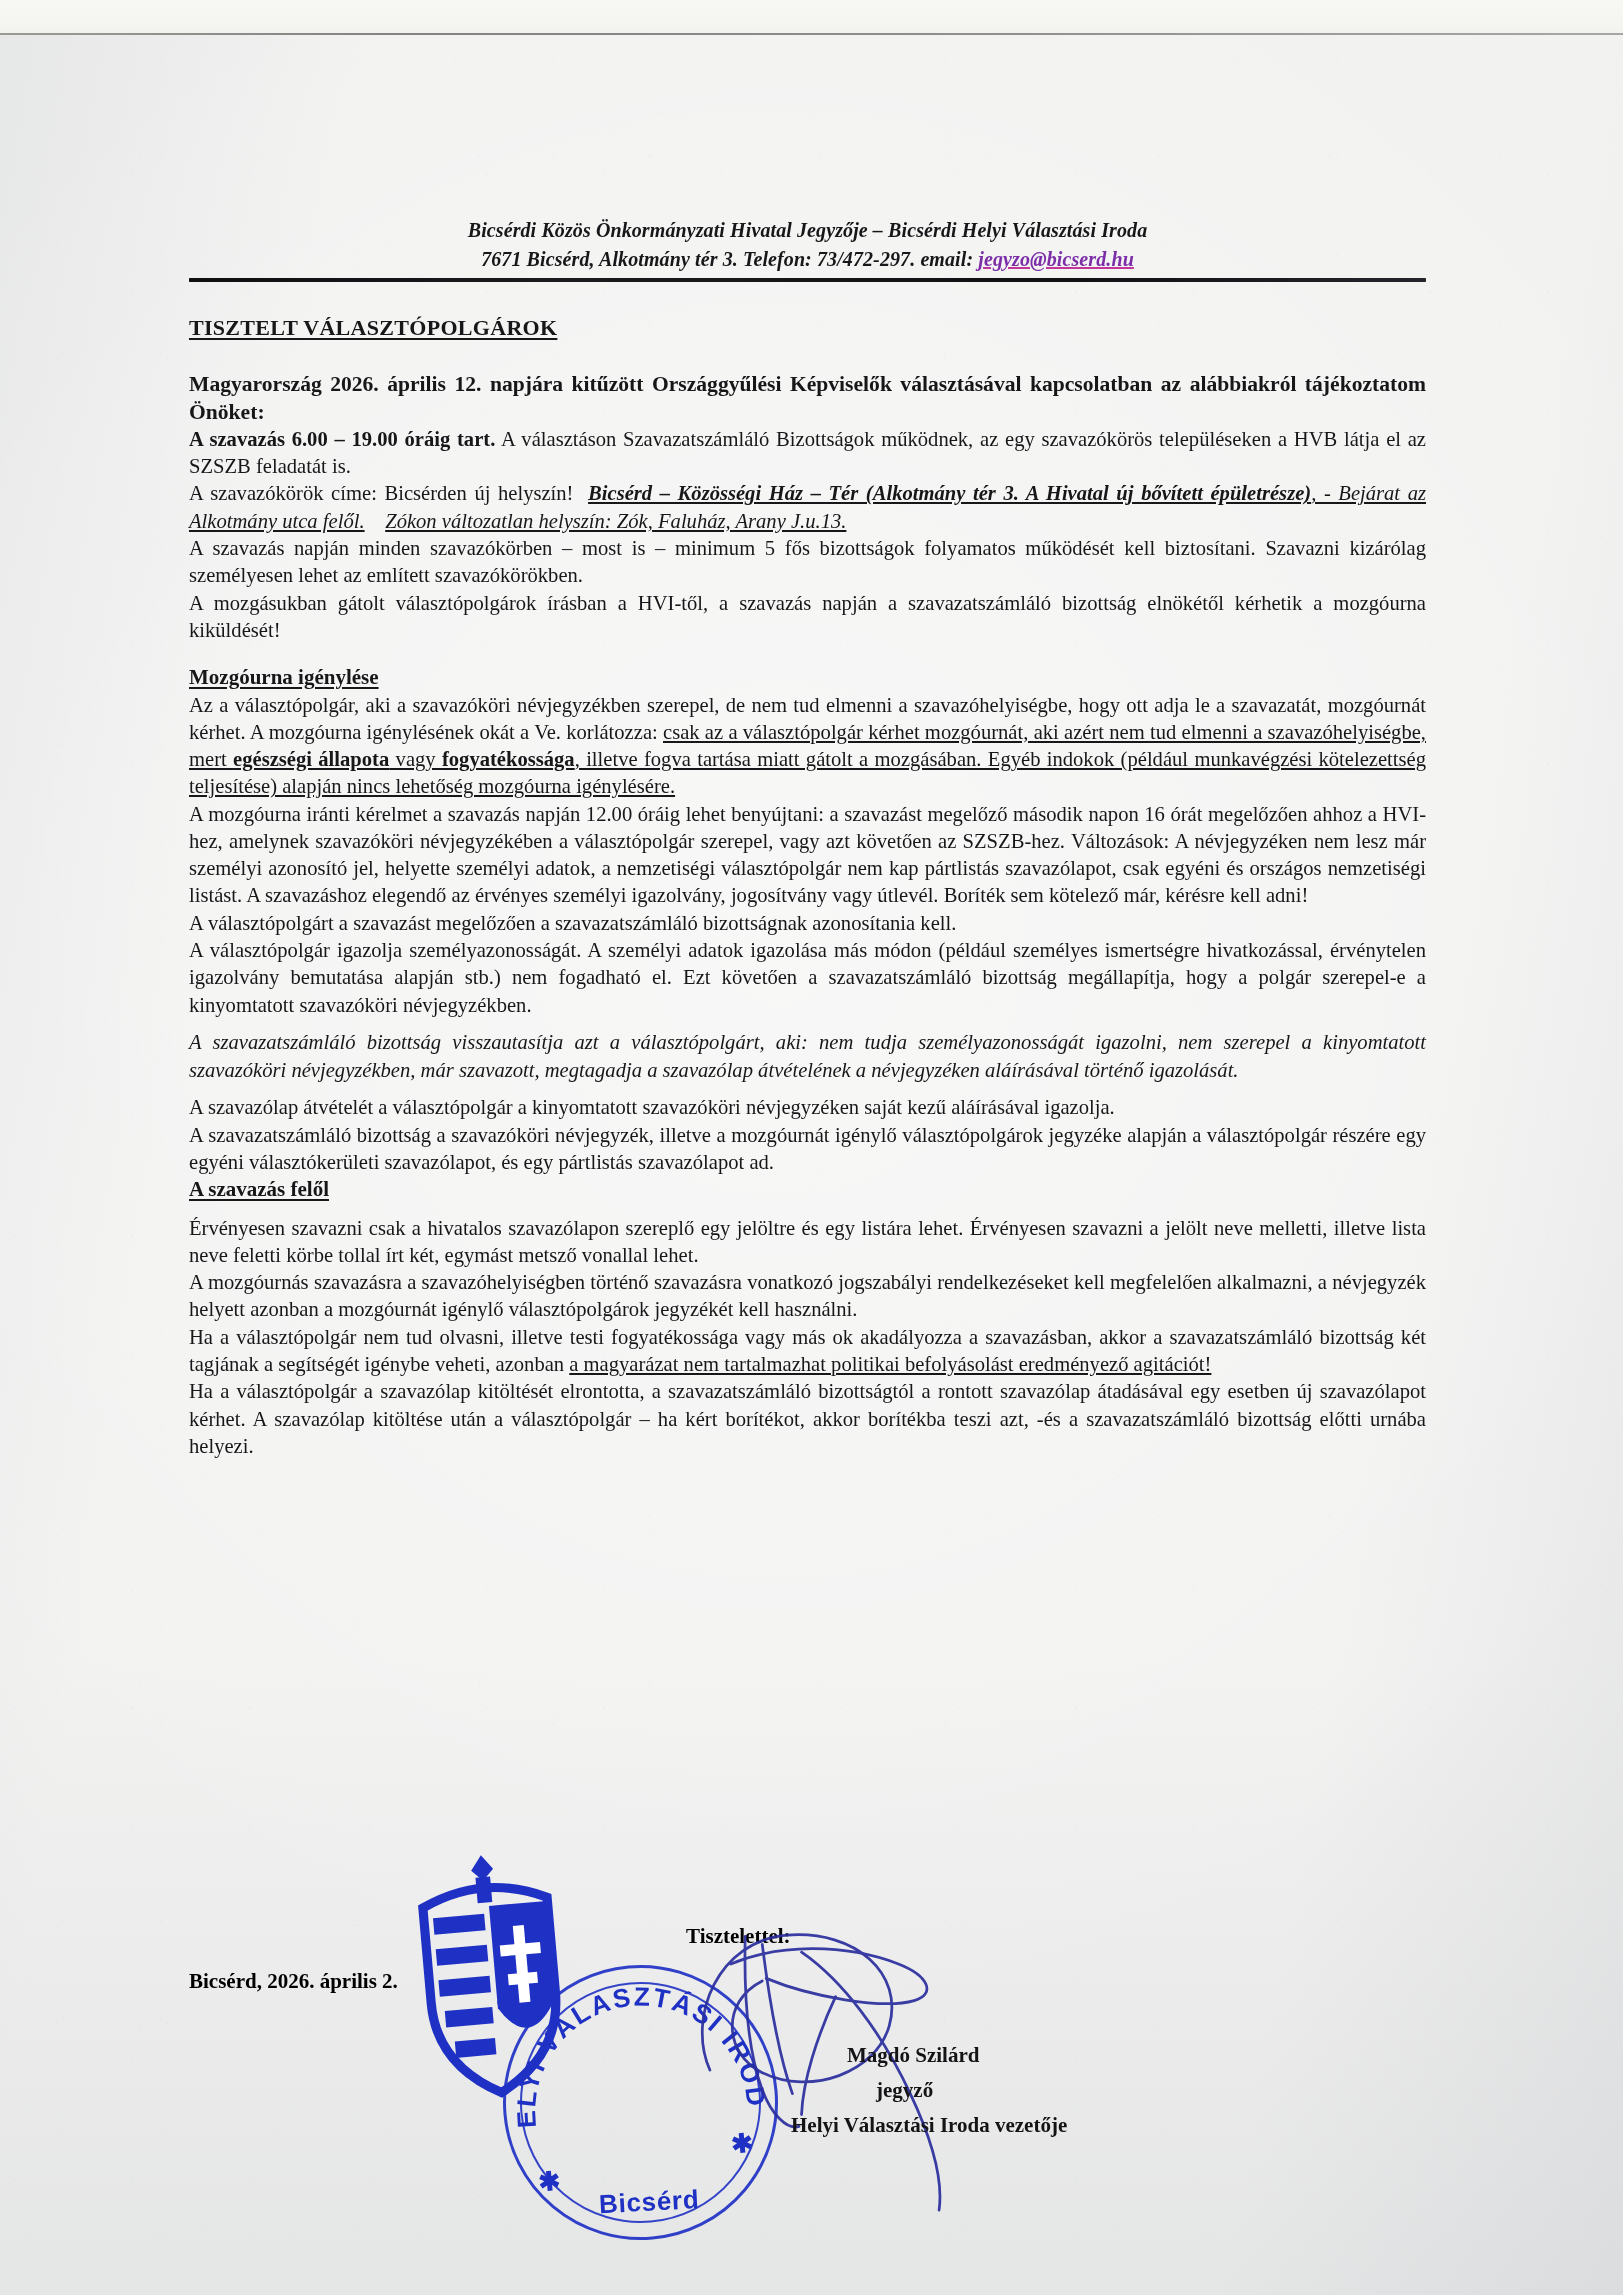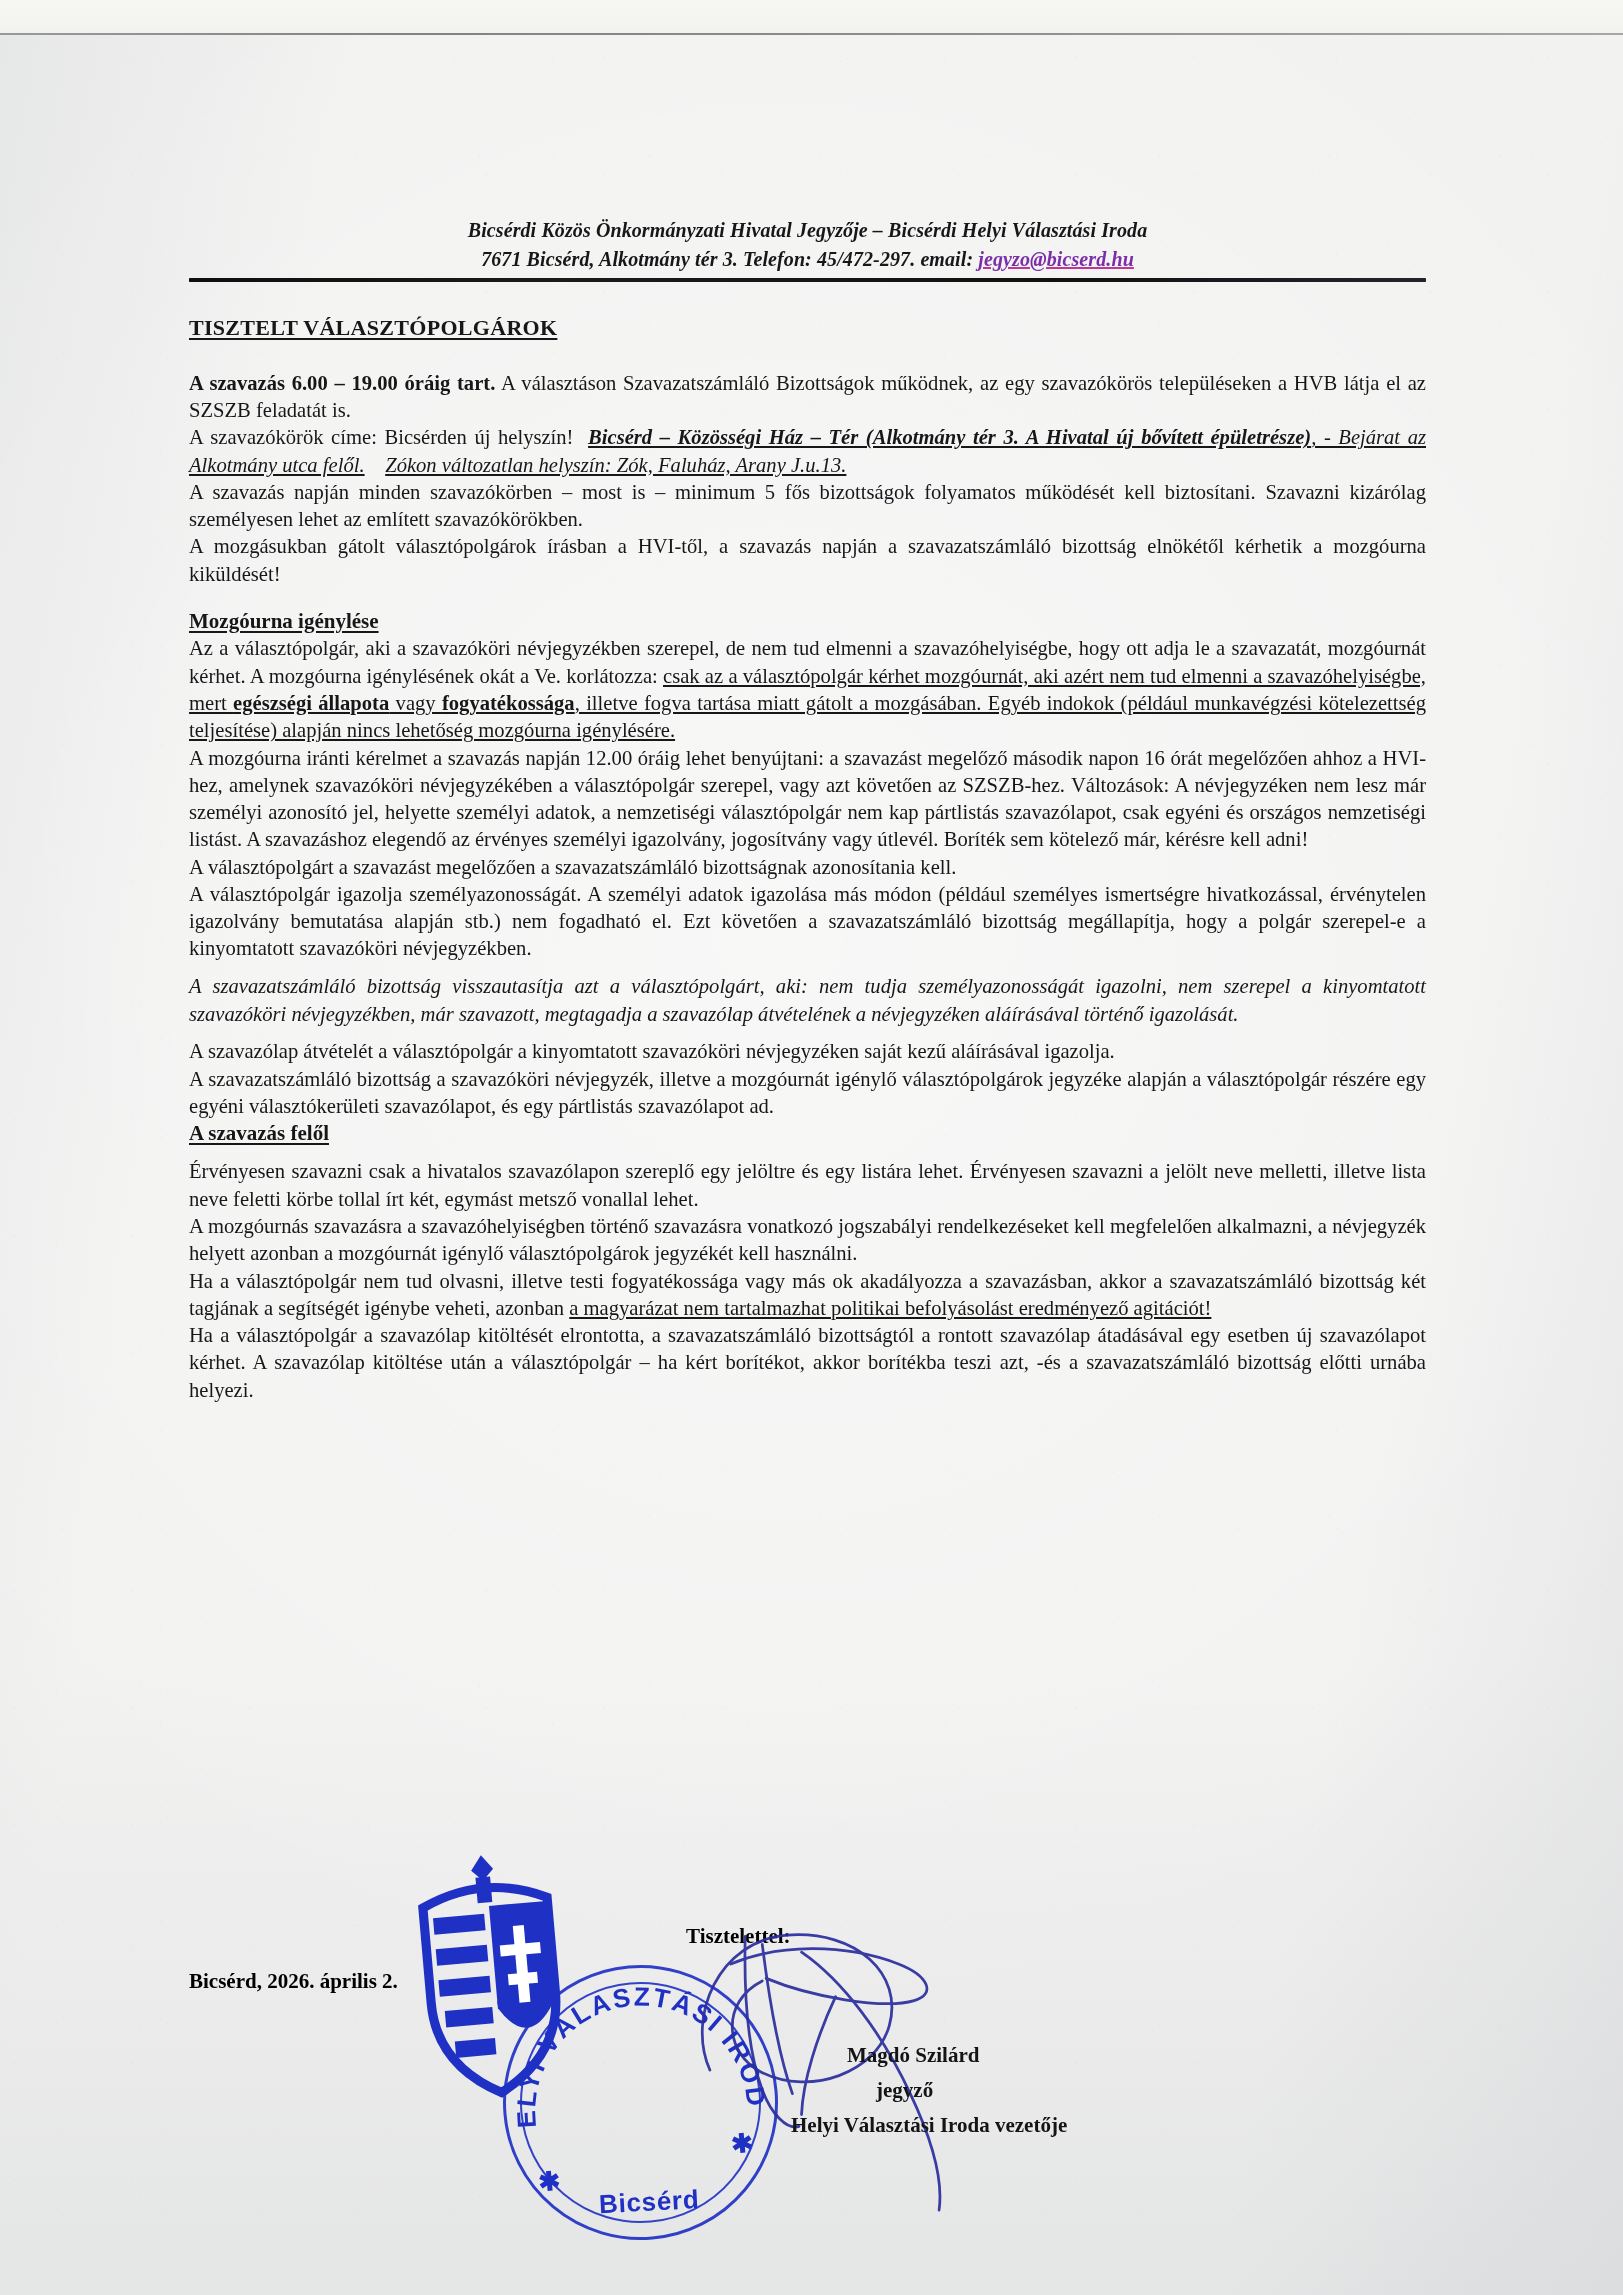--- a/index.html
+++ b/index.html
@@ -162,27 +162,28 @@
   <div id="paper">
     <div id="grain"></div>
     <div id="vignette"></div>
   </div>
 
   <div id="doc">
 
     <div class="letterhead">
       <div>Bicsérdi Közös Önkormányzati Hivatal Jegyzője – Bicsérdi Helyi Választási Iroda</div>
       <div>
-        <span>7671 Bicsérd, Alkotmány tér 3. Telefon: 45/472-297. email: </span><a class="mail" href="#">jegyzo@bicserd.hu</a>
+        <span>7671 Bicsérd, Alkotmány tér 3. Telefon: 73/472-297. email: </span><a class="mail" href="#">jegyzo@bicserd.hu</a>
       </div>
     </div>
     <div id="rule"></div>
 
     <div class="doc-title"><span>TISZTELT VÁLASZTÓPOLGÁROK</span></div>
 
+    <p class="lead">Magyarország 2026. április 12. napjára kitűzött Országgyűlési Képviselők választásával kapcsolatban az alábbiakról tájékoztatom Önöket:</p>
 
     <p><span class="b">A szavazás 6.00 – 19.00 óráig tart.</span><span> A választáson Szavazatszámláló Bizottságok működnek, az egy szavazókörös településeken a HVB látja el az SZSZB feladatát is.</span></p>
 
     <p><span>A szavazókörök címe: Bicsérden új helyszín! </span><span class="bi u">Bicsérd – Közösségi Ház – Tér (Alkotmány tér 3. A Hivatal új bővített épületrésze)</span><span class="i u">, - Bejárat az Alkotmány utca felől.</span>&nbsp;&nbsp;&nbsp;&nbsp;<span class="i u">Zókon változatlan helyszín: Zók, Faluház, Arany J.u.13.</span></p>
 
     <p>A szavazás napján minden szavazókörben – most is – minimum 5 fős bizottságok folyamatos működését kell biztosítani. Szavazni kizárólag személyesen lehet az említett szavazókörökben.</p>
 
     <p>A mozgásukban gátolt választópolgárok írásban a HVI-től, a szavazás napján a szavazatszámláló bizottság elnökétől kérhetik a mozgóurna kiküldését!</p>
 
     <div class="gap"></div>

